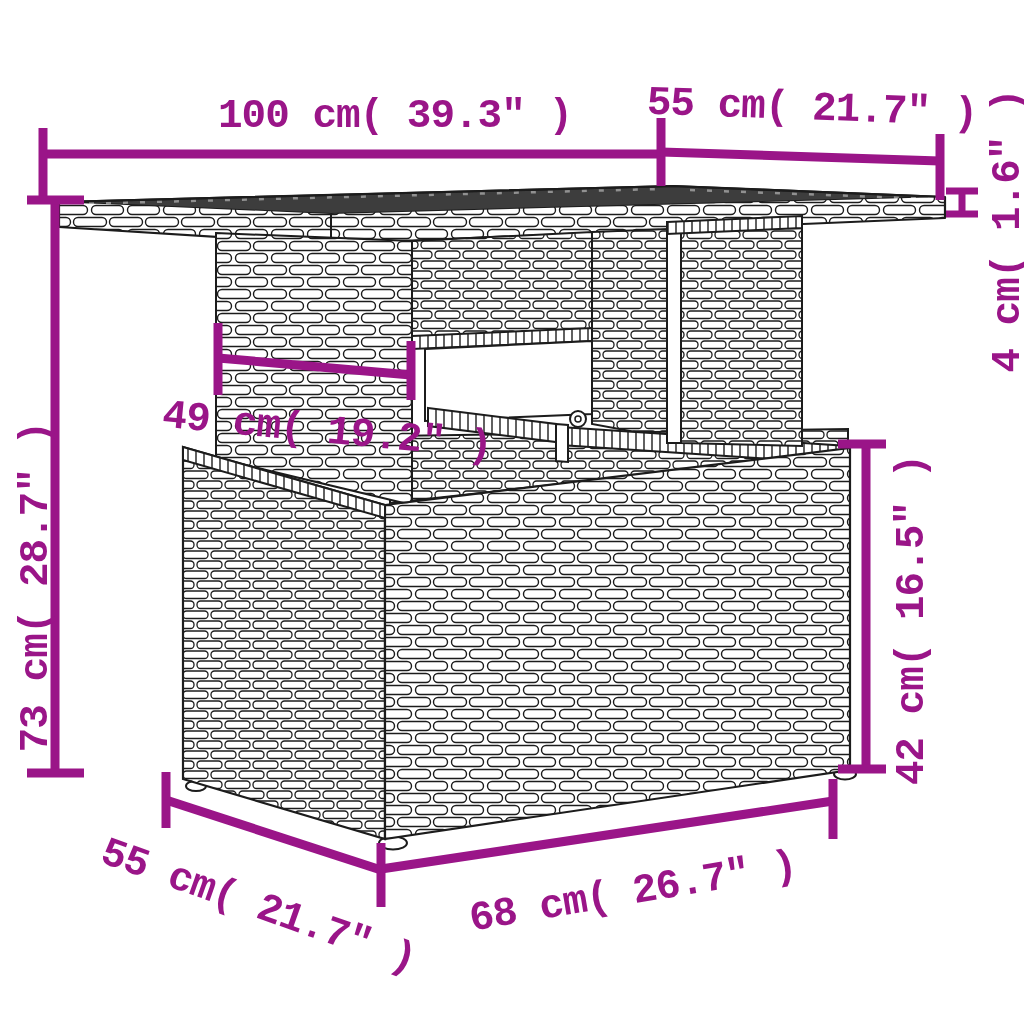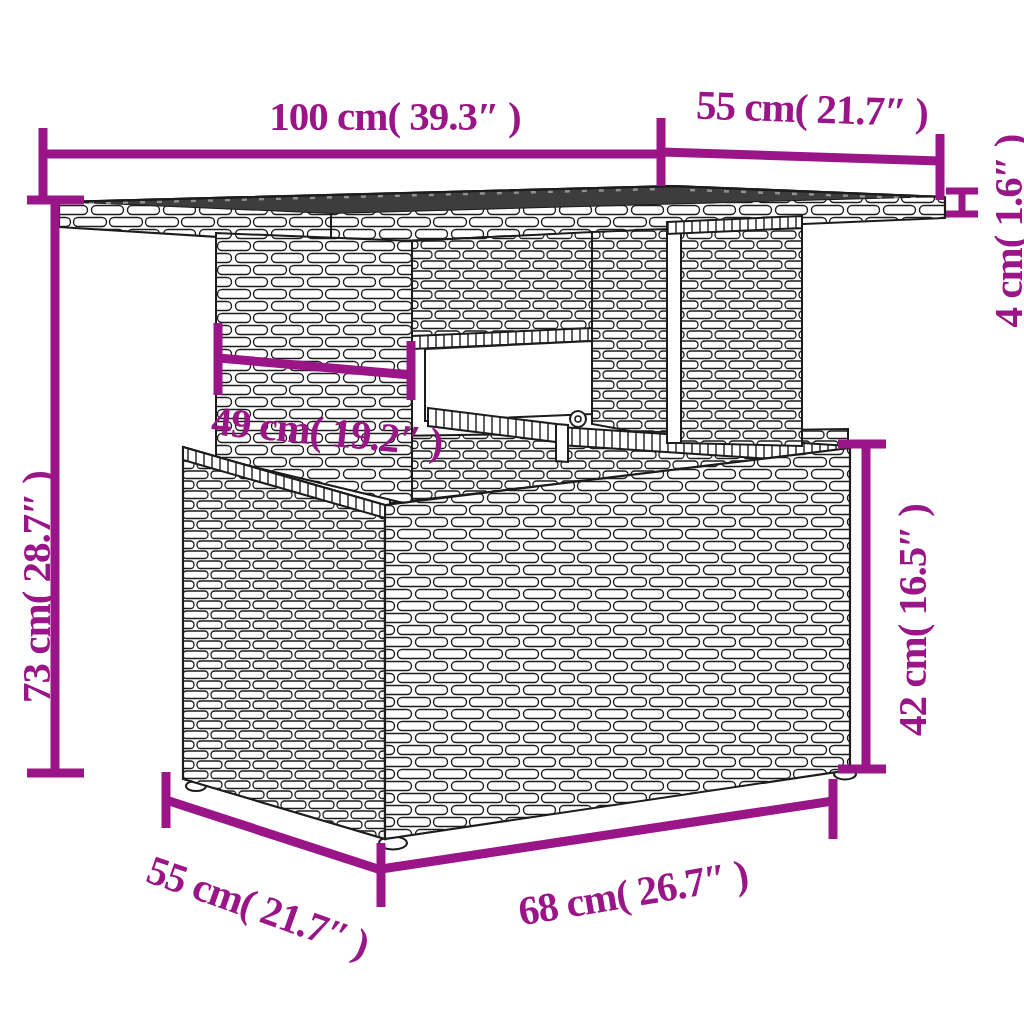--- a/index.html
+++ b/index.html
@@ -1,18 +1,18 @@
 <!DOCTYPE html>
 <html style="--accent: #9a1588; --tabletop: #3d3d3d; --line: #1c1c1c;"><head>
 <meta charset="utf-8">
 <style>
   html,body{margin:0;padding:0;background:#ffffff;}
   #stage{
     position:relative;width:1024px;height:1024px;background:#ffffff;
-    font-family:Liberation Serif, serif;overflow:hidden;
+    font-family:Liberation Mono, monospace;overflow:hidden;
   }
   #drawing{position:absolute;left:0;top:0;width:1024px;height:1024px;}
   .dim{stroke:var(--accent,#9a1588);stroke-width:9;fill:none;stroke-linecap:butt;}
   .dim-thin{stroke:var(--accent,#9a1588);stroke-width:7;fill:none;stroke-linecap:butt;}
   .outline{stroke:var(--line,#1c1c1c);stroke-width:2.2;fill:none;stroke-linejoin:round;}
   .glass{fill:var(--tabletop,#3d3d3d);stroke:var(--line,#1c1c1c);stroke-width:2;}
   .whitefill{fill:#ffffff;stroke:var(--line,#1c1c1c);stroke-width:2;}
   .label{
     position:absolute;color:var(--accent,#9a1588);font-weight:700;font-size:41px;
     letter-spacing:-1px;white-space:nowrap;transform-origin:center;line-height:1;

